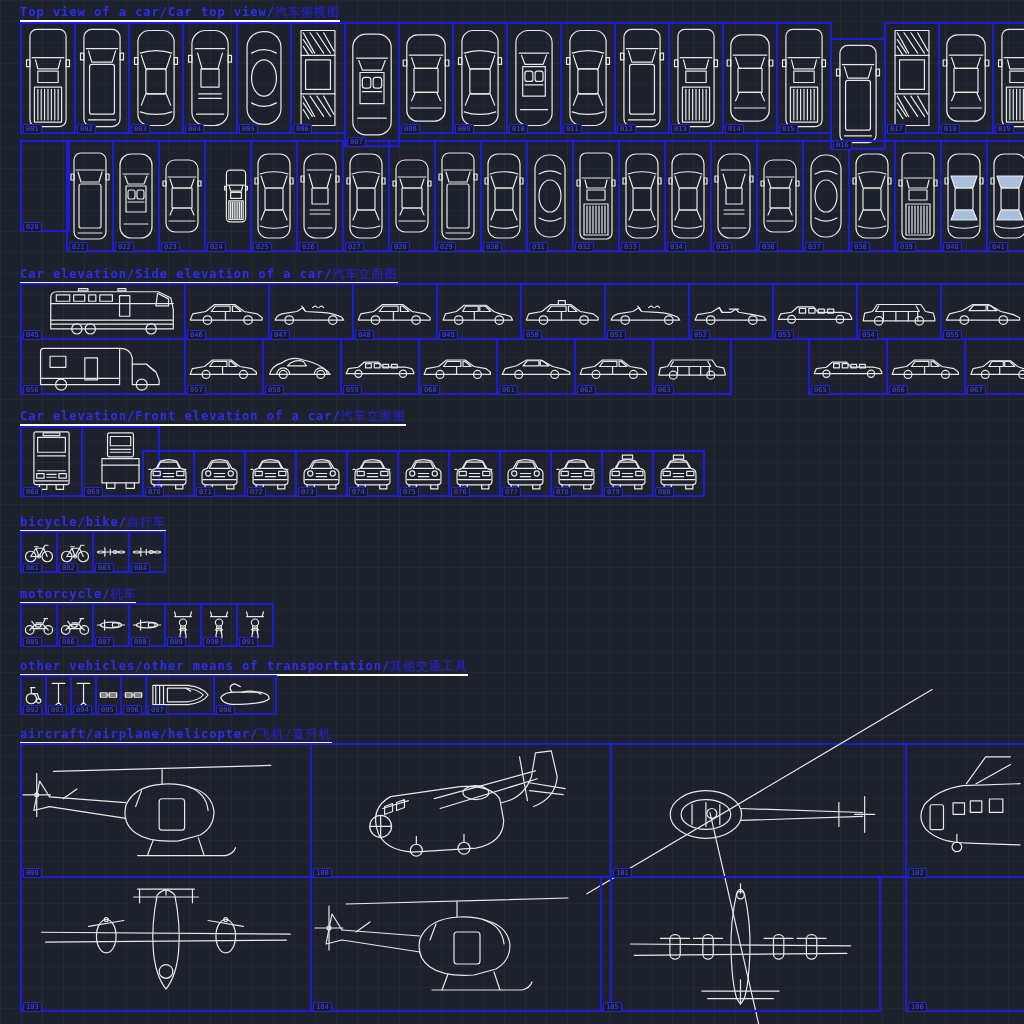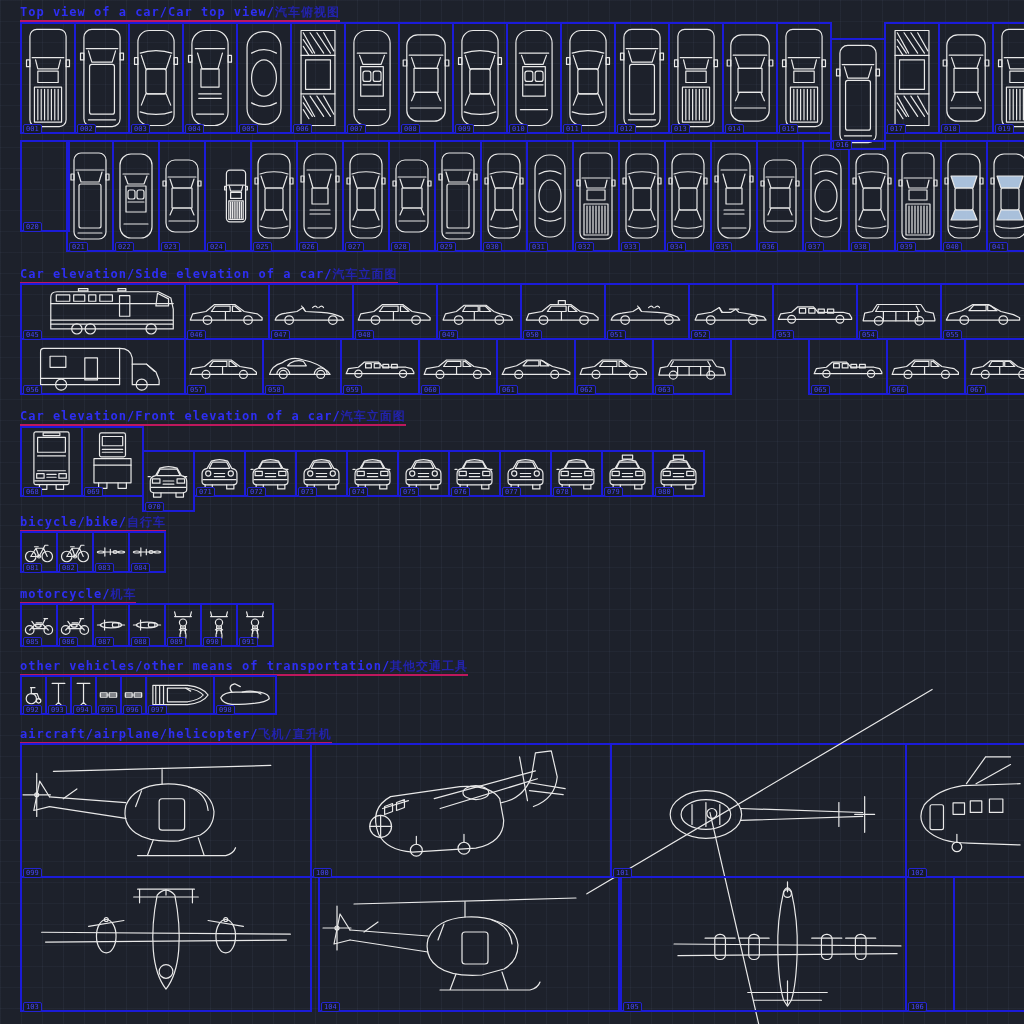--- a/index.html
+++ b/index.html
@@ -7,21 +7,21 @@
     width:1024px;height:1024px;position:relative;overflow:hidden;
     background-color:#1d212b;
     background-image:
       repeating-linear-gradient(to right, rgba(150,170,215,0.055) 0 1px, transparent 1px 21px),
       repeating-linear-gradient(to bottom, rgba(150,170,215,0.045) 0 1px, transparent 1px 21px);
     font-family:"DejaVu Sans Mono", monospace;
   }
   #canvas{position:absolute;inset:0;}
   .hdr{
     position:absolute;font-size:12px;font-weight:bold;letter-spacing:1px;
-    color:#2e2ef2;white-space:nowrap;border-bottom:2px solid #be185d;
+    color:#2e2ef2;white-space:nowrap;border-bottom:2px solid #ffffff;
     padding-bottom:1px;line-height:13px;
   }
   .hdr .cjk{color:#2222ac;}
   .cell{
     position:absolute;border:2px solid #1b1bd9;box-sizing:border-box;
     display:flex;align-items:center;justify-content:center;padding:2px;
   }
   .cell svg{width:100%;height:100%;overflow:visible;}
   .sym *{stroke:#e8e8e8;fill:none;stroke-width:1.2;stroke-linecap:round;stroke-linejoin:round;vector-effect:non-scaling-stroke;}
   .sym .glass{fill:#b9d2ee;fill-opacity:0.9;stroke:#e8e8e8;}
@@ -89,21 +89,21 @@
     <div class="cell" style="left: 290px; top: 22px; width: 56px; height: 112px;">
       <svg class="sym" viewBox="0 0 40 92" preserveAspectRatio="xMidYMid meet">
         <rect x="5" y="4" width="30" height="84"></rect>
         <path d="M5 26h30M5 60h30"></path>
         <path d="M7 6l10 18M13 6l12 18M19 6l12 18M25 6l9 16M7 12l8 12M7 18l5 8"></path>
         <path d="M7 62l10 18M13 62l12 18M19 62l12 18M25 62l9 16M7 68l8 12M7 74l5 8"></path>
         <rect x="9" y="30" width="22" height="26"></rect>
       </svg>
       <div class="lbl">006</div>
     </div>
-    <div class="cell" style="left: 344px; top: 22px; width: 56px; height: 112px;">
+    <div class="cell" style="left: 344px; top: 22px; width: 56px; height: 125px;">
       <svg class="sym" viewBox="0 0 40 92" preserveAspectRatio="xMidYMid meet">
         <rect x="4" y="4" width="32" height="84" rx="11"></rect>
         <path d="M7 24h26M9 26l3 8h16l3-8"></path>
         <rect x="10" y="36" width="20" height="26"></rect>
         <rect x="12" y="40" width="7" height="9" rx="2"></rect>
         <rect x="21" y="40" width="7" height="9" rx="2"></rect>
         <path d="M12 52h16M8 74h24"></path>
       </svg>
       <div class="lbl">007</div>
     </div>
@@ -697,32 +697,32 @@
         <rect x="8" y="8" width="30" height="16"></rect>
         <path d="M8 28h30M8 44h30"></path>
         <rect x="7" y="47" width="8" height="5"></rect>
         <rect x="31" y="47" width="8" height="5"></rect>
         <path d="M18 48h10M18 51h10"></path>
         <rect x="14" y="3" width="18" height="3"></rect>
         <path d="M10 59v5h8v-5M28 59v5h8v-5M5 55h36"></path>
       </svg>
       <div class="lbl">068</div>
     </div>
-    <div class="cell" style="left: 81px; top: 426px; width: 63px; height: 71px;">
+    <div class="cell" style="left: 81px; top: 426px; width: 79px; height: 71px;">
       <svg class="sym" viewBox="0 0 46 68" preserveAspectRatio="xMidYMid meet">
         <rect x="9" y="3" width="28" height="26" rx="2"></rect>
         <rect x="12" y="7" width="22" height="10"></rect>
         <path d="M12 21h22M12 24h22"></path>
         <rect x="3" y="31" width="40" height="26"></rect>
         <path d="M3 38h40"></path>
         <path d="M8 57v6h9v-6M29 57v6h9v-6"></path>
       </svg>
       <div class="lbl">069</div>
     </div>
-    <div class="cell" style="left: 142px; top: 450px; width: 53px; height: 62px;">
+    <div class="cell" style="left: 142px; top: 450px; width: 53px; height: 47px;">
       <svg class="sym" viewBox="0 0 42 38" preserveAspectRatio="xMidYMid meet">
         <path d="M4 27v-8q0-4 5-5l4-7q8-3 16 0l4 7q5 1 5 5v8q0 3-4 3H8q-4 0-4-3z"></path>
         <path d="M10 14h22l-3-6h-16z"></path>
         <rect x="6" y="17" width="7" height="4"></rect>
         <rect x="29" y="17" width="7" height="4"></rect>
         <path d="M16 19h10M16 22h10M5 25h32"></path>
         <path d="M7 30v4h7v-4M28 30v4h7v-4"></path>
         <path d="M2 15h2M38 15h-2"></path>
       </svg>
       <div class="lbl">070</div>
@@ -1069,37 +1069,37 @@
         <circle cx="145" cy="92" r="7"></circle>
         <ellipse cx="84" cy="56" rx="10" ry="17"></ellipse>
         <ellipse cx="206" cy="56" rx="10" ry="17"></ellipse>
         <path d="M66 46l36-6M188 40l36 6"></path>
         <circle cx="84" cy="39" r="2"></circle>
         <circle cx="206" cy="39" r="2"></circle>
         <path d="M112 16h66M116 8h58M118 8v14M172 8v14M145 14v-6"></path>
       </svg>
       <div class="lbl">103</div>
     </div>
-    <div class="cell" style="left: 318px; top: 876px; width: 302px; height: 136px; justify-content: flex-end;">
+    <div class="cell" style="left: 310px; top: 876px; width: 302px; height: 136px; justify-content: flex-end;">
       <svg class="sym" viewBox="0 0 290 128" preserveAspectRatio="xMidYMid meet">
         <path d="M30 24L252 18M141 21v16"></path>
         <path d="M142 37q-30 2-38 22-4 18 10 28 14 10 44 8l22-6q14-8 14-24-2-18-22-24-14-5-30-4z"></path>
         <path d="M168 40q18 6 20 24"></path>
         <rect x="138" y="52" width="26" height="32" rx="3"></rect>
         <path d="M120 44l-6 16"></path>
         <path d="M104 56L26 50M104 72L26 60"></path>
         <path d="M26 50L16 34 10 64l16-4"></path>
         <path d="M13 26v44M-1 48h28"></path>
         <circle cx="13" cy="48" r="2"></circle>
         <path d="M40 52l14-10"></path>
         <path d="M116 110h90M206 110q8-2 10-8M132 94l-6 16M178 92l6 18"></path>
       </svg>
       <div class="lbl">104</div>
     </div>
-    <div class="cell" style="left: 620px; top: 876px; width: 335px; height: 136px;">
+    <div class="cell" style="left: 600px; top: 876px; width: 281px; height: 136px;">
       <svg class="sym" viewBox="0 0 290 132" preserveAspectRatio="xMidYMid meet">
         <path d="M145 2v10"></path>
         <circle cx="145" cy="14" r="4"></circle>
         <path d="M141 12q-7 30-6 62 1 34 6 50l4 6 4-6q5-16 6-50 1-32-6-62-4-8-8 0z"></path>
         <path d="M28 66l234 2M32 78l226-2"></path>
         <rect x="70" y="56" width="11" height="26" rx="5"></rect>
         <rect x="105" y="56" width="11" height="26" rx="5"></rect>
         <rect x="180" y="56" width="11" height="26" rx="5"></rect>
         <rect x="215" y="56" width="11" height="26" rx="5"></rect>
         <path d="M60 60h31M95 60h31M170 60h31M205 60h31"></path>

